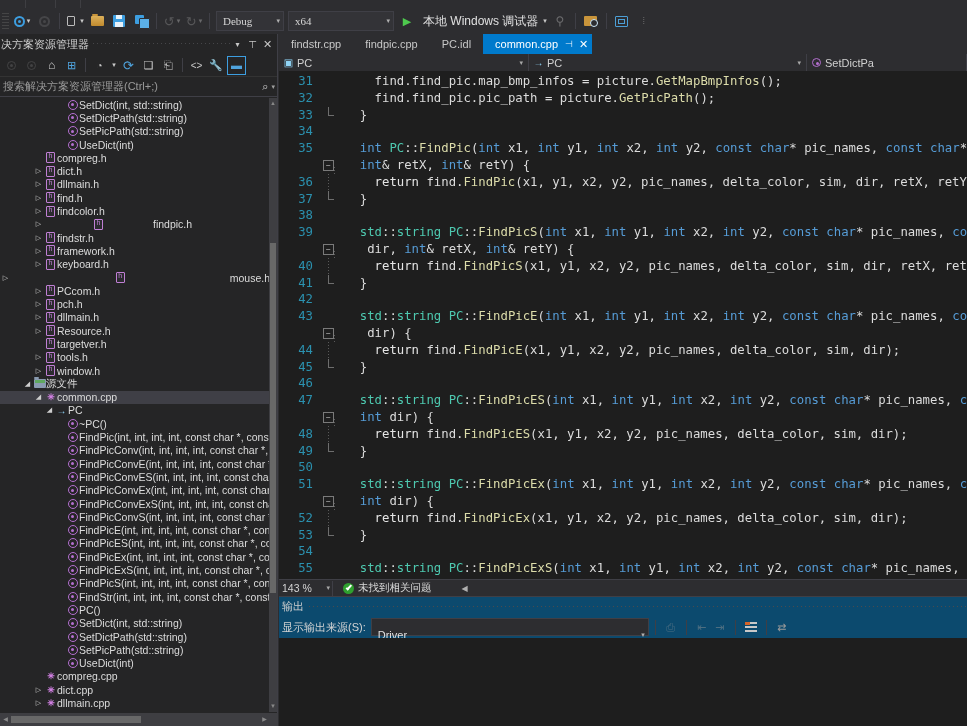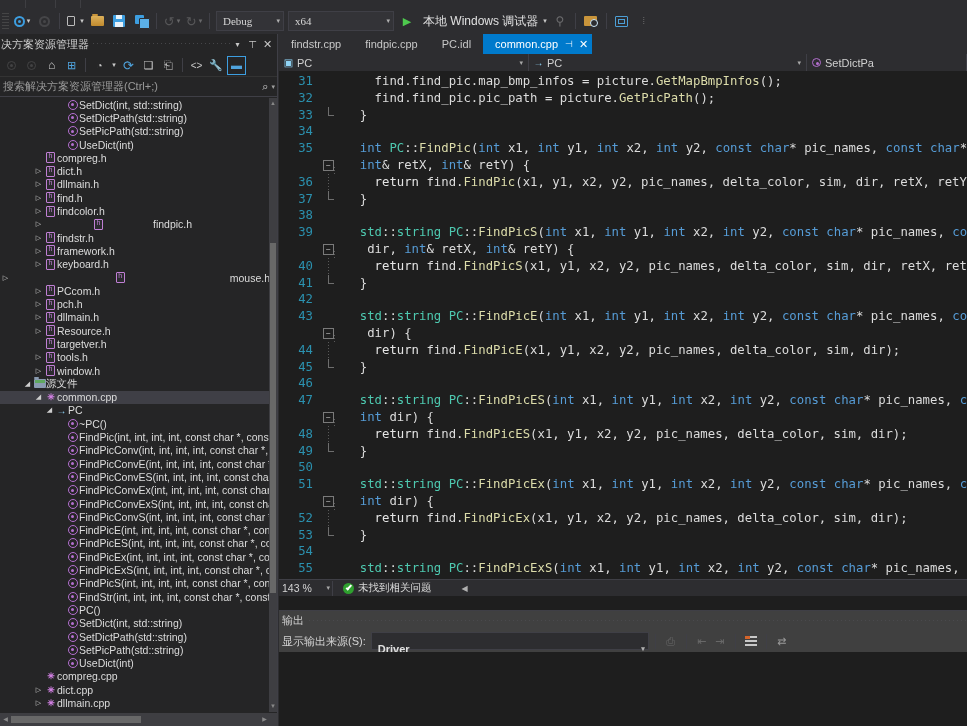--- a/index.html
+++ b/index.html
@@ -189,31 +189,31 @@
   .zoomcombo { width:54px; height:15px; display:flex; align-items:center; padding:0 2px 0 3px;
      border-right:1px solid #3f3f46; color:#d4d4d4; font-size:10.5px; }
   .zoomcombo .zc { font-size:7px; color:#a8a8a8; margin-left:auto; }
   .issue { display:flex; align-items:center; gap:4px; padding-left:10px; color:#dcdcdc; font-size:10.5px; }
   .okdot { width:11px;height:11px;border-radius:50%;background:#2fa02f;position:relative; }
   .okdot:after{content:"";position:absolute;left:2.5px;top:5px;width:3px;height:1.6px;background:#fff;transform:rotate(45deg);}
   .okdot:before{content:"";position:absolute;left:4px;top:3.5px;width:5px;height:1.6px;background:#fff;transform:rotate(-48deg);}
   .issue .arr { color:#b0b0b0; font-size:8px; margin-left:26px; }
 
   
-  .outpane { position:absolute; left:0; right:0; bottom:0; height:116px; background:#404040;
+  .outpane { position:absolute; left:0; right:0; bottom:0; height:130px; background:#0c4a6e;
      border-top:1px solid #3f3f46; }
   .out-header { height:19px; display:flex; align-items:center; color:#cfcfcf; font-size:11px; padding-left:3px; }
   .out-header .otitle { margin-right:5px; white-space:nowrap; }
   .out-header .odots { flex:1; height:19px;
      background:repeating-linear-gradient(to right,#4a4a4d 0 1px,transparent 1px 4px);
      background-position:0 9px; background-size:4px 1px; background-repeat:repeat-x; }
   .out-toolbar { height:22px; display:flex; align-items:center; padding-left:3px; gap:0; }
   .out-toolbar .lbl { color:#d4d4d4; font-size:11px; margin-right:5px; white-space:nowrap; }
   .out-combo { width:278px; height:18px; background:#2d2d30; border:1px solid #3f3f46;
-     display:flex; align-items:center; padding:15px 3px 0 6px; color:#e0e0e0; font-size:11px;font-weight:bold; }
+     display:flex; align-items:center; padding:15px 3px 0 6px; color:#e0e0e0; font-size:11px; }
   .out-combo .ov { flex:1; }
   .out-combo .oc { font-size:7px; color:#b0b0b0; }
   .otb-sep { width:1px;height:15px;background:#3f3f46;margin:0 6px; }
   .otb { width:18px;height:18px;display:flex;align-items:center;justify-content:center;color:#9a9a9a;font-size:11px; }
   .otb.dis{opacity:.45;}
   .otb .lines{width:12px;height:10px;background:repeating-linear-gradient(to bottom,#c8c8c8 0 2px,transparent 2px 4px);position:relative;}
   .otb .lines:after{content:"";position:absolute;left:0;top:0;width:5px;height:3px;background:#d4642a;}
   .out-body { position:absolute; left:0; right:0; top:41px; bottom:0; background:#1e1e1e; }
 </style>
 </head>

